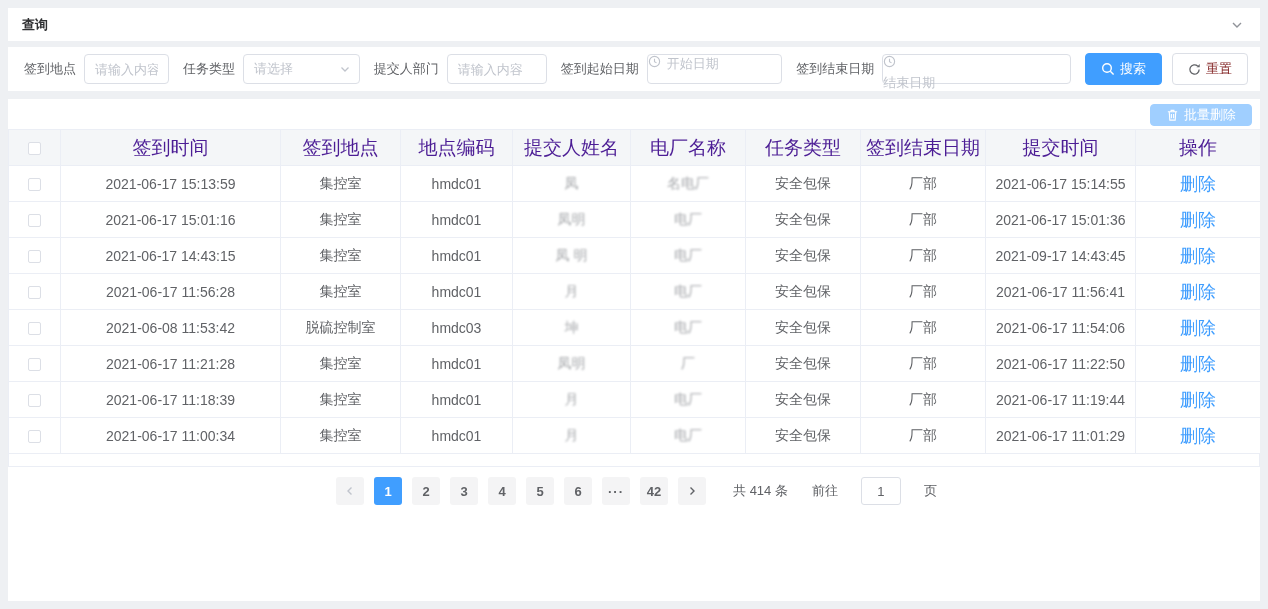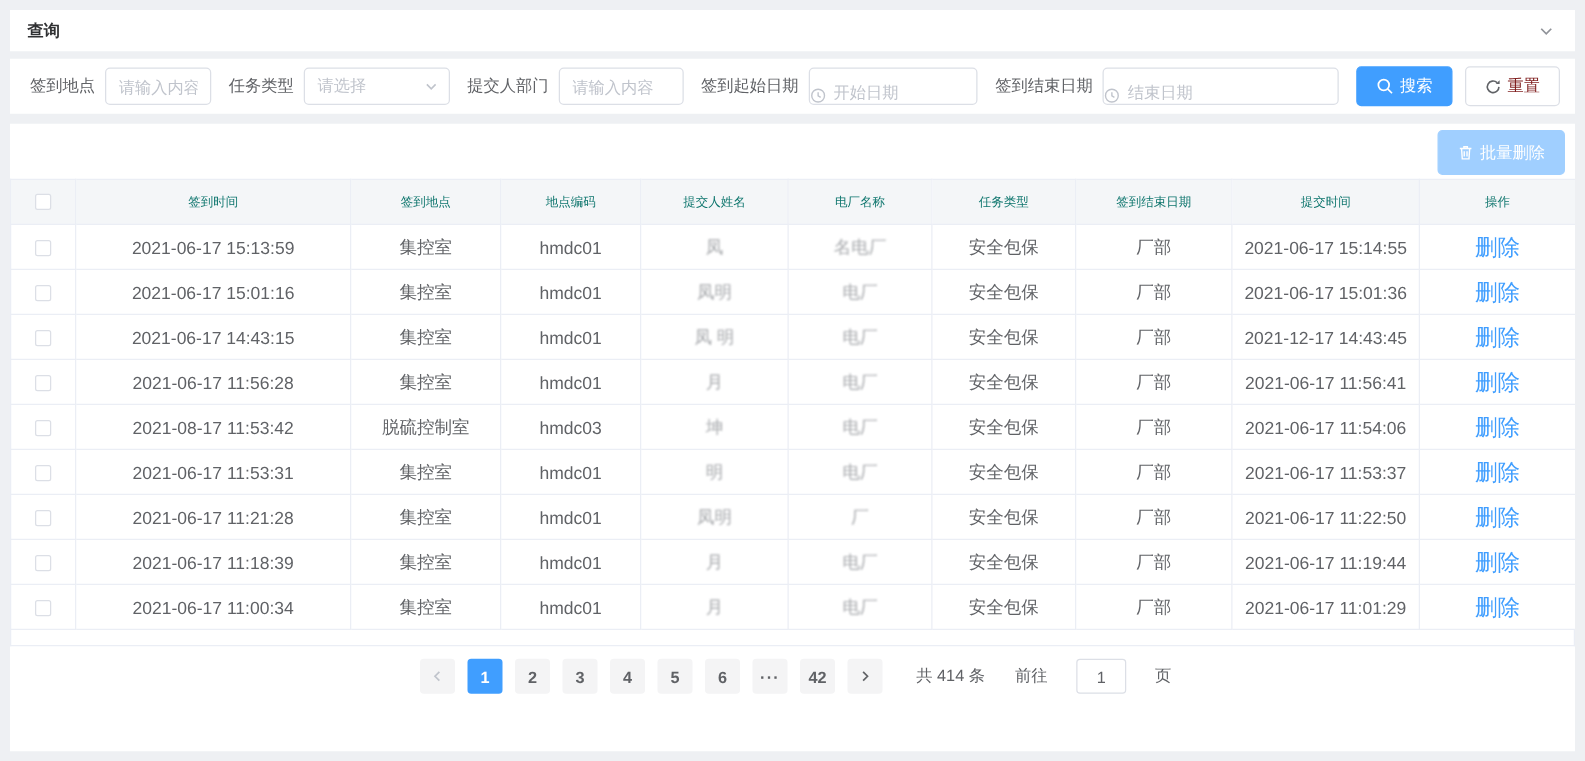--- a/index.html
+++ b/index.html
@@ -20,35 +20,35 @@
   .collapse-btn { display:flex; align-items:center; cursor:pointer; background:none; border:none; padding:2px; }
 
   
   .search-bar { height:44px; margin-bottom:8px; display:flex; align-items:center; padding:0 12px; font-size:13px; white-space:nowrap; }
   .search-bar .flabel { margin:0 8px 0 14px; color:#606266; }
   .search-bar .flabel.first { margin-left:4px; }
   .txt { height:30px; border:1px solid #dcdfe6; border-radius:4px; padding:0 10px; font-size:13px; color:#000000; font-family:inherit; }
   .txt::placeholder { color:#c0c4cc; }
   .w-loc { width:85px; } .w-dept { width:100px; }
   .selectbox { width:120px; height:30px; border:1px solid #dcdfe6; border-radius:4px; display:inline-flex; align-items:center; justify-content:space-between; padding:0 8px 0 10px; color:#c0c4cc; cursor:pointer; background:#fff; }
-  .datebox { height:30px; border:1px solid #dcdfe6; border-radius:4px; display:inline-flex; align-items:flex-end; gap:6px; padding:0 0; color:#c0c4cc; cursor:text; background:#fff; }
-  .w-date1 { width:140px; } .w-date2 { width:195px; }
+  .datebox { height:30px; border:1px solid #dcdfe6; border-radius:4px; display:inline-flex; align-items:flex-start; gap:6px; padding:0 0; color:#c0c4cc; cursor:text; background:#fff; }
+  .w-date1 { width:140px; } .w-date2 { width:195px;flex-direction:column; }
   .btn { height:32px; border-radius:4px; border:1px solid #dcdfe6; background:#fff; color:#7f1d1d; font-size:13px; display:inline-flex; align-items:center; gap:5px; padding:0 15px; cursor:pointer; font-family:inherit; }
   .btn.primary { background:#409eff; border-color:#409eff; color:#fff; margin-left:14px; }
   .btn.plain { margin-left:10px; }
 
   
   .main { flex:1; display:flex; flex-direction:column; overflow:hidden; }
   .toolbar { display:flex; justify-content:flex-end; padding:5px 8px 3px; }
-  .btn.batch-delete { background:#a0cfff; border-color:#a0cfff; color:#fff; height:36px; cursor:not-allowed; font-size:13px; }
+  .btn.batch-delete { background:#a0cfff; border-color:#a0cfff; color:#fff; height:22px; cursor:not-allowed; font-size:13px; }
 
   
   table { width:100%; border-collapse:collapse; table-layout:fixed; font-size:14px; }
   th,td { border:1px solid #ebeef5; height:36px; text-align:center; padding:0 4px; overflow:hidden; white-space:nowrap; }
-  thead th { background:#f4f6f8; color:#0f766e; font-weight:500; font-size:10px; }
+  thead th { background:#f4f6f8; color:#4c1d95; font-weight:500; font-size:19px; }
   td { color:#606266; }
   .checkbox { display:inline-block; width:13px; height:13px; border:1px solid #dcdfe6; border-radius:2px; background:#fff; vertical-align:middle; cursor:pointer; }
   .del-link { color:#409eff; font-size:18px; cursor:pointer; text-decoration:none; }
   .masked { color:#8f9296; filter:blur(1px); opacity:.8; }
   .table-bottom { height:13px; border:1px solid #ebeef5; border-top:none; }
 
   
   .pagination { display:flex; align-items:center; justify-content:center; margin-top:10px; font-size:13px; color:#606266; }
   .pg { min-width:28px; height:28px; border:none; border-radius:3px; background:#f4f4f5; color:#606266; margin:0 5px; font-size:13px; font-weight:bold; display:inline-flex; align-items:center; justify-content:center; cursor:pointer; font-family:inherit; padding:0 6px; }
   .pg.active { background:#409eff; color:#fff; }
@@ -200,57 +200,45 @@
         </tr>
         <tr>
           <td><span class="checkbox"></span></td>
           <td>2021-06-17 14:43:15</td>
           <td>集控室</td>
           <td>hmdc01</td>
           <td class="masked">凤 明</td>
           <td class="masked">电厂</td>
           <td>安全包保</td>
           <td>厂部</td>
-          <td>2021-12-17 14:43:45</td>
+          <td>2021-09-17 14:43:45</td>
           <td><a class="del-link">删除</a></td>
         </tr>
         <tr>
           <td><span class="checkbox"></span></td>
           <td>2021-06-17 11:56:28</td>
           <td>集控室</td>
           <td>hmdc01</td>
           <td class="masked">月</td>
           <td class="masked">电厂</td>
           <td>安全包保</td>
           <td>厂部</td>
           <td>2021-06-17 11:56:41</td>
           <td><a class="del-link">删除</a></td>
         </tr>
         <tr>
           <td><span class="checkbox"></span></td>
-          <td>2021-08-17 11:53:42</td>
+          <td>2021-06-08 11:53:42</td>
           <td>脱硫控制室</td>
           <td>hmdc03</td>
           <td class="masked">坤</td>
           <td class="masked">电厂</td>
           <td>安全包保</td>
           <td>厂部</td>
           <td>2021-06-17 11:54:06</td>
-          <td><a class="del-link">删除</a></td>
-        </tr>
-        <tr>
-          <td><span class="checkbox"></span></td>
-          <td>2021-06-17 11:53:31</td>
-          <td>集控室</td>
-          <td>hmdc01</td>
-          <td class="masked">明</td>
-          <td class="masked">电厂</td>
-          <td>安全包保</td>
-          <td>厂部</td>
-          <td>2021-06-17 11:53:37</td>
           <td><a class="del-link">删除</a></td>
         </tr>
         <tr>
           <td><span class="checkbox"></span></td>
           <td>2021-06-17 11:21:28</td>
           <td>集控室</td>
           <td>hmdc01</td>
           <td class="masked">凤明</td>
           <td class="masked">厂</td>
           <td>安全包保</td>

